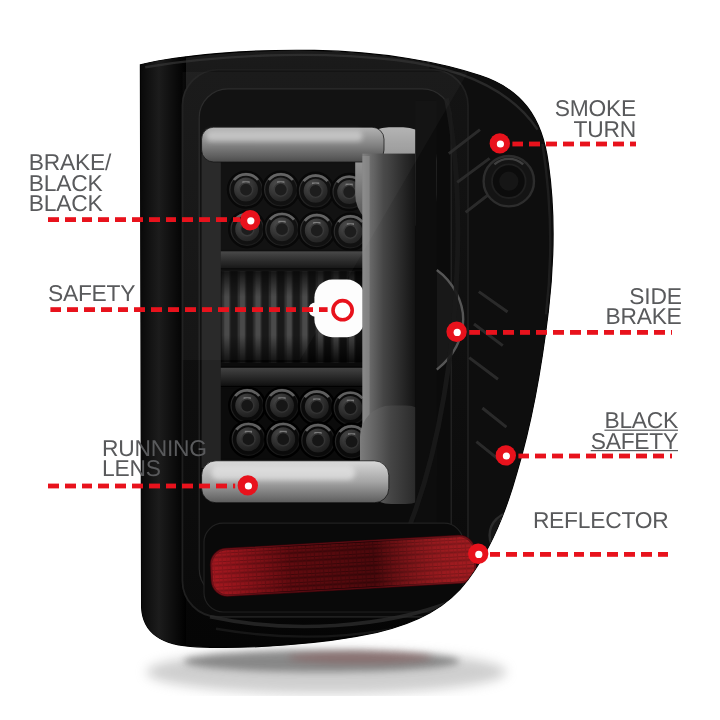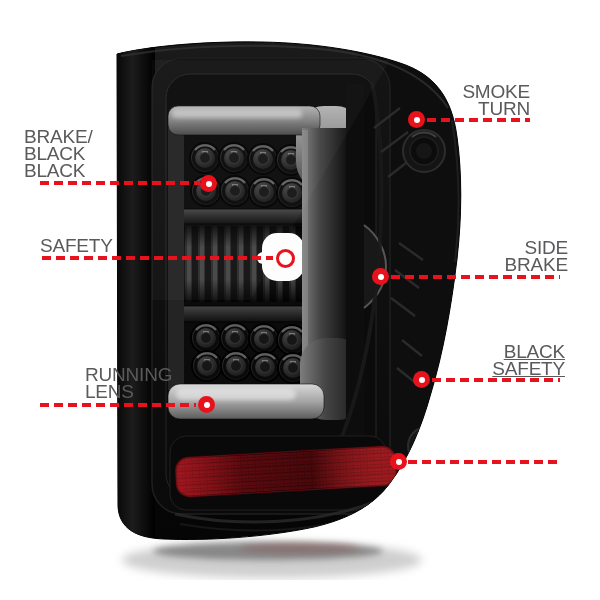--- a/index.html
+++ b/index.html
@@ -317,18 +317,19 @@
     <div class="label">
       <span>BLACK</span>
       <span>SAFETY</span>
     </div>
     <div class="dash-line"></div>
     <div class="dot"></div>
   </div>
 
   <div class="callout right-col co-safety">
     <div class="label">
+      <span>REFLECTOR</span>
     </div>
     <div class="dash-line"></div>
     <div class="dot"></div>
   </div>
 
 </div>
 
 </body></html>

